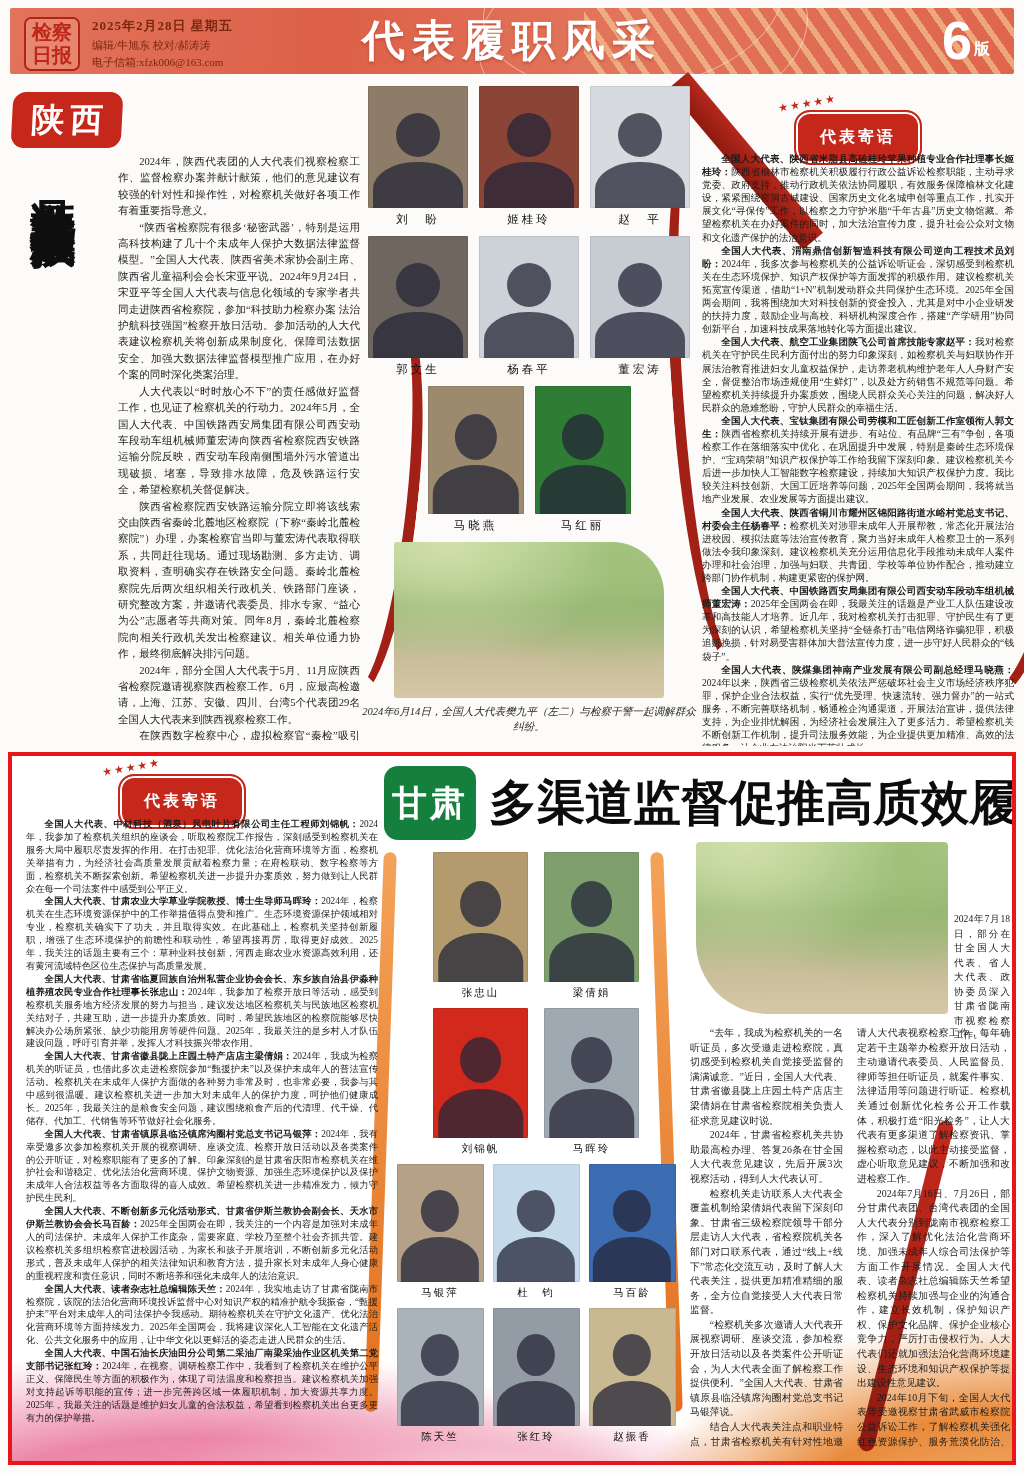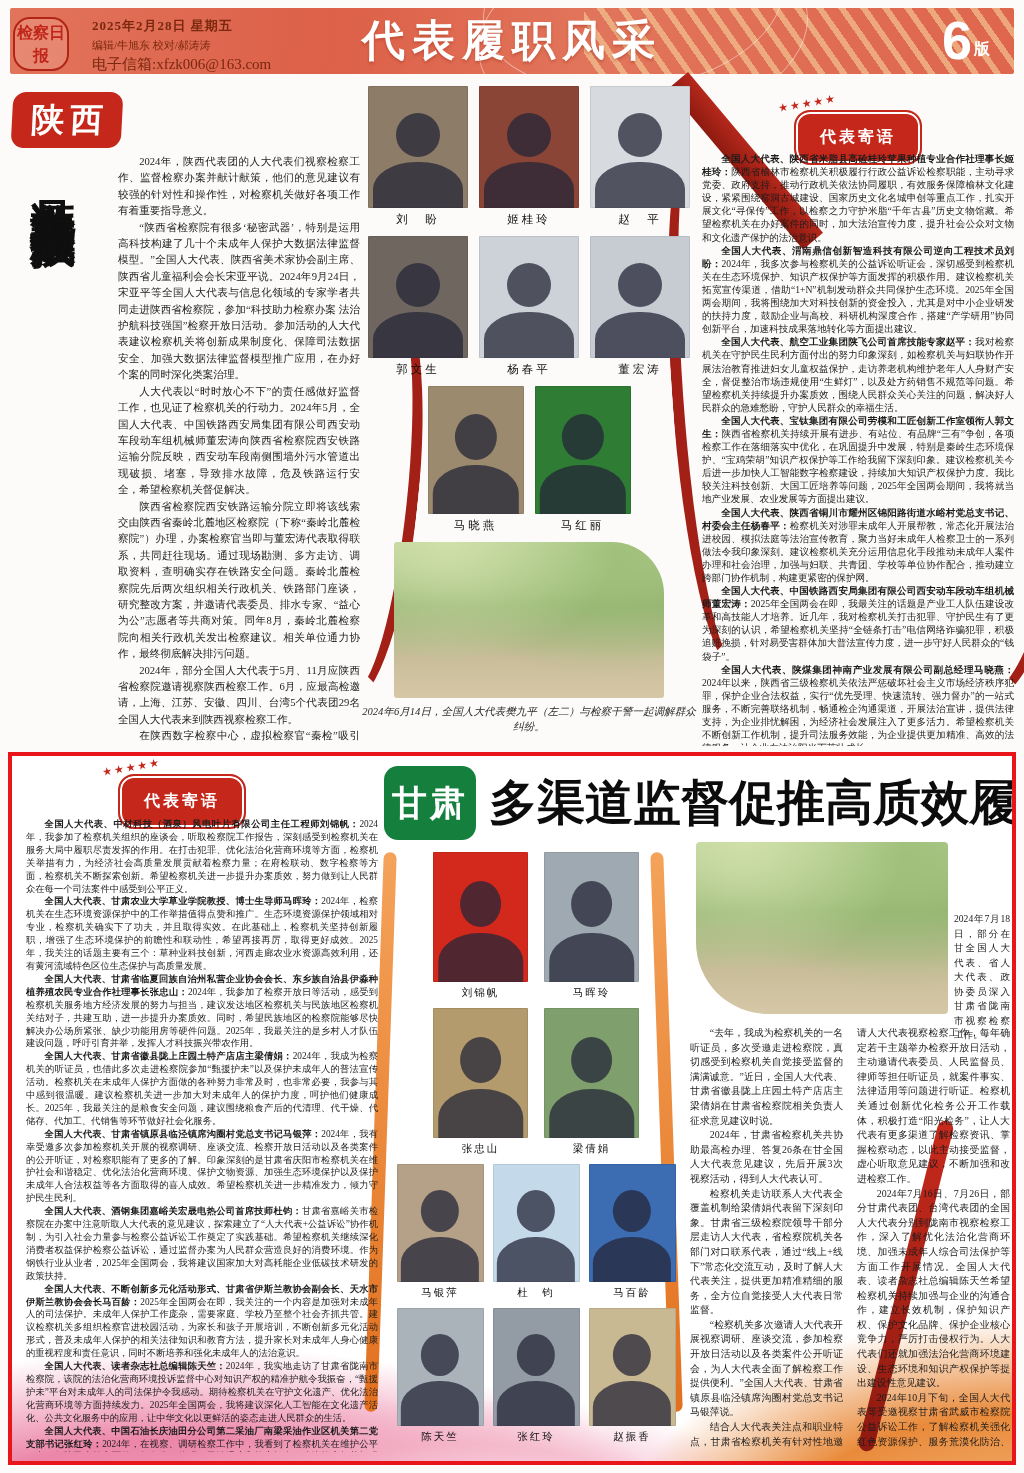--- a/index.html
+++ b/index.html
@@ -7,28 +7,28 @@
         font-family:"Liberation Serif",serif;color:#1c1c1c;}
 
   
   .banner{position:absolute;left:10px;top:8px;width:1004px;height:66px;overflow:hidden;border-radius:2px;
           background:linear-gradient(96deg,#e2745c 0%,#dd6048 32%,#e1755b 58%,#de664d 100%);}
   .banner-stripes{position:absolute;right:0;top:0;width:430px;height:100%;
           background:repeating-linear-gradient(55deg,rgba(248,219,160,0) 0 12px,rgba(248,219,160,.55) 12px 18px);}
   .banner-arc{position:absolute;border:1px solid rgba(255,255,255,.45);border-radius:50%;}
   .arc1{right:230px;top:-90px;width:300px;height:170px;transform:rotate(-8deg);}
   .arc2{right:205px;top:-70px;width:330px;height:190px;transform:rotate(-8deg);}
-  .seal{position:absolute;left:3px;top:9px;width:48px;height:48px;border:2px solid #b22415;border-radius:17px;
-        color:#c0251a;font-weight:bold;font-size:16px;line-height:23px;text-align:center;
+  .seal{position:absolute;left:14px;top:9px;width:48px;height:48px;border:2px solid #b22415;border-radius:7px;
+        color:#c0251a;font-weight:bold;font-size:20px;line-height:23px;text-align:center;
         display:flex;align-items:center;justify-content:center;flex-wrap:wrap;
         background:rgba(255,240,220,.18);width:50px;word-break:break-all;padding:1px;}
   .banner-info{position:absolute;left:82px;top:9px;color:#79280f;}
   .banner-date{font-size:13px;font-weight:bold;letter-spacing:1px;}
   .banner-editors{font-size:11px;margin-top:3px;}
-  .banner-email{font-size:15px;margin-top:2px;}
+  .banner-email{font-size:11px;margin-top:2px;}
   .banner-title{position:absolute;left:50%;top:50%;transform:translate(-50%,-50%);color:#fff;
         font-size:43px;font-weight:bold;letter-spacing:7px;font-family:Liberation Sans, sans-serif;
         text-shadow:0 2px 3px rgba(140,35,15,.35);white-space:nowrap;}
   .page-num{position:absolute;right:24px;top:2px;color:#fff;display:flex;align-items:flex-end;}
   .page-num .num{font-size:54px;font-weight:bold;line-height:60px;font-family:"Liberation Sans",sans-serif;}
   .page-num .lbl{font-size:16px;font-weight:bold;margin:0 0 10px 2px;}
 
   
   .jtext{text-align:justify;overflow:hidden;}
   .jtext p{margin:0;text-indent:2em;}
@@ -224,52 +224,51 @@
       <div class="msg-badge">
         <span class="stars">★★★★★</span>
         <div class="pill">代表寄语</div>
       </div>
       <div class="msgs-text-gs jtext">
         <p><b class="lead">全国人大代表、中材科技（酒泉）风电叶片有限公司主任工程师刘锦帆：</b><span>2024年，我参加了检察机关组织的座谈会，听取检察院工作报告，深刻感受到检察机关在服务大局中履职尽责发挥的作用。在打击犯罪、优化法治化营商环境等方面，检察机关举措有力，为经济社会高质量发展贡献着检察力量；在府检联动、数字检察等方面，检察机关不断探索创新。希望检察机关进一步提升办案质效，努力做到让人民群众在每一个司法案件中感受到公平正义。</span></p>
         <p><b class="lead">全国人大代表、甘肃农业大学草业学院教授、博士生导师马晖玲：</b><span>2024年，检察机关在生态环境资源保护中的工作举措值得点赞和推广。生态环境资源保护领域相对专业，检察机关确实下了功夫，并且取得实效。在此基础上，检察机关坚持创新履职，增强了生态环境保护的前瞻性和联动性，希望再接再厉，取得更好成效。2025年，我关注的话题主要有三个：草种业科技创新，河西走廊农业水资源高效利用，还有黄河流域特色区位生态保护与高质量发展。</span></p>
         <p><b class="lead">全国人大代表、甘肃省临夏回族自治州私营企业协会会长、东乡族自治县伊淼种植养殖农民专业合作社理事长张忠山：</b><span>2024年，我参加了检察开放日等活动，感受到检察机关服务地方经济发展的努力与担当，建议发达地区检察机关与民族地区检察机关结对子，共建互助，进一步提升办案质效。同时，希望民族地区的检察院能够尽快解决办公场所紧张、缺少功能用房等硬件问题。2025年，我最关注的是乡村人才队伍建设问题，呼吁引育并举，发挥人才科技振兴带农作用。</span></p>
         <p><b class="lead">全国人大代表、甘肃省徽县陇上庄园土特产店店主梁倩娟：</b><span>2024年，我成为检察机关的听证员，也借此多次走进检察院参加“甄援护未”以及保护未成年人的普法宣传活动。检察机关在未成年人保护方面做的各种努力非常及时，也非常必要，我参与其中感到很温暖。建议检察机关进一步加大对未成年人的保护力度，呵护他们健康成长。2025年，我最关注的是粮食安全问题，建议围绕粮食产后的代清理、代干燥、代储存、代加工、代销售等环节做好社会化服务。</span></p>
         <p><b class="lead">全国人大代表、甘肃省镇原县临泾镇席沟圈村党总支书记马银萍：</b><span>2024年，我有幸受邀多次参加检察机关开展的视察调研、座谈交流、检察开放日活动以及各类案件的公开听证，对检察职能有了更多的了解。印象深刻的是甘肃省庆阳市检察机关在维护社会和谐稳定、优化法治化营商环境、保护文物资源、加强生态环境保护以及保护未成年人合法权益等各方面取得的喜人成效。希望检察机关进一步精准发力，倾力守护民生民利。</span></p>
-        <p><b class="lead">全国人大代表、酒钢集团嘉峪关宏晟电热公司首席技师杜钧：</b><span>甘肃省嘉峪关市检察院在办案中注意听取人大代表的意见建议，探索建立了“人大代表+公益诉讼”协作机制，为引入社会力量参与检察公益诉讼工作奠定了实践基础。希望检察机关继续深化消费者权益保护检察公益诉讼，通过监督办案为人民群众营造良好的消费环境。作为钢铁行业从业者，2025年全国两会，我将建议国家加大对高耗能企业低碳技术研发的政策扶持。</span></p>
         <p><b class="lead">全国人大代表、不断创新多元化活动形式、甘肃省伊斯兰教协会副会长、天水市伊斯兰教协会会长马百龄：</b><span>2025年全国两会在即，我关注的一个内容是加强对未成年人的司法保护。未成年人保护工作庞杂，需要家庭、学校乃至整个社会齐抓共管。建议检察机关多组织检察官进校园活动，为家长和孩子开展培训，不断创新多元化活动形式，普及未成年人保护的相关法律知识和教育方法，提升家长对未成年人身心健康的重视程度和责任意识，同时不断培养和强化未成年人的法治意识。</span></p>
         <p><b class="lead">全国人大代表、读者杂志社总编辑陈天竺：</b><span>2024年，我实地走访了甘肃省陇南市检察院，该院的法治化营商环境投诉监督中心对知识产权的精准护航令我振奋，“甄援护未”平台对未成年人的司法保护令我感动。期待检察机关在守护文化遗产、优化法治化营商环境等方面持续发力。2025年全国两会，我将建议深化人工智能在文化遗产活化、公共文化服务中的应用，让中华文化以更鲜活的姿态走进人民群众的生活。</span></p>
         <p><b class="lead">全国人大代表、中国石油长庆油田分公司第二采油厂南梁采油作业区机关第二党支部书记张红玲：</b><span>2024年，在视察、调研检察工作中，我看到了检察机关在维护公平正义、保障民生等方面的积极作为，体现了司法温度和检察担当。建议检察机关加强对支持起诉等职能的宣传；进一步完善跨区域一体履职机制，加大资源共享力度。2025年，我最关注的话题是维护妇女儿童的合法权益，希望看到检察机关出台更多更有力的保护举措。</span></p>
 
       </div>
     </div>
 
     <div class="gansu-head">
       <div class="badge-gansu">甘肃</div>
       <div class="gansu-title">多渠道监督促推高质效履职</div>
     </div>
 
     <div class="gansu-photos">
       <div class="prow g2">
         <div class="portrait">
+          <div class="ph" style="background: rgb(179, 155, 109);"></div>
+          <div class="nm">张忠山</div>
+        </div>
+        <div class="portrait">
+          <div class="ph" style="background: rgb(127, 159, 109);"></div>
+          <div class="nm">梁倩娟</div>
+        </div>
+      </div>
+      <div class="prow g2">
+        <div class="portrait">
           <div class="ph" style="background: rgb(211, 41, 29);"></div>
           <div class="nm">刘锦帆</div>
         </div>
         <div class="portrait">
           <div class="ph" style="background: rgb(159, 169, 177);"></div>
           <div class="nm">马晖玲</div>
-        </div>
-      </div>
-      <div class="prow g2">
-        <div class="portrait">
-          <div class="ph" style="background: rgb(179, 155, 109);"></div>
-          <div class="nm">张忠山</div>
-        </div>
-        <div class="portrait">
-          <div class="ph" style="background: rgb(127, 159, 109);"></div>
-          <div class="nm">梁倩娟</div>
         </div>
       </div>
       <div class="prow g3">
         <div class="portrait">
           <div class="ph" style="background: rgb(181, 160, 136);"></div>
           <div class="nm">马银萍</div>
         </div>
         <div class="portrait">
           <div class="ph" style="background: rgb(196, 217, 234);"></div>
           <div class="nm">杜　钧</div>

